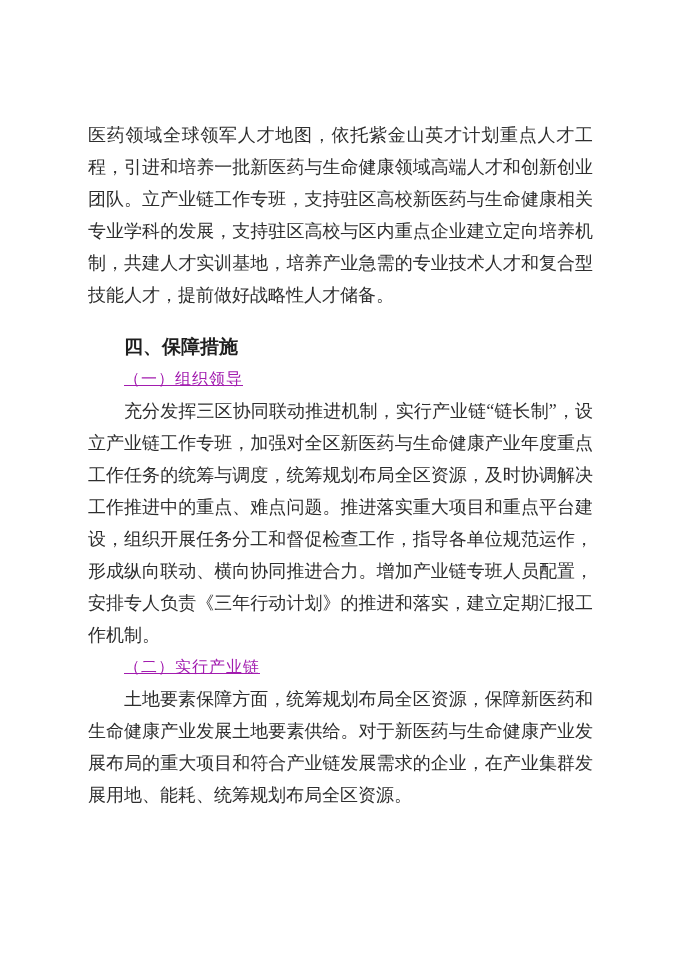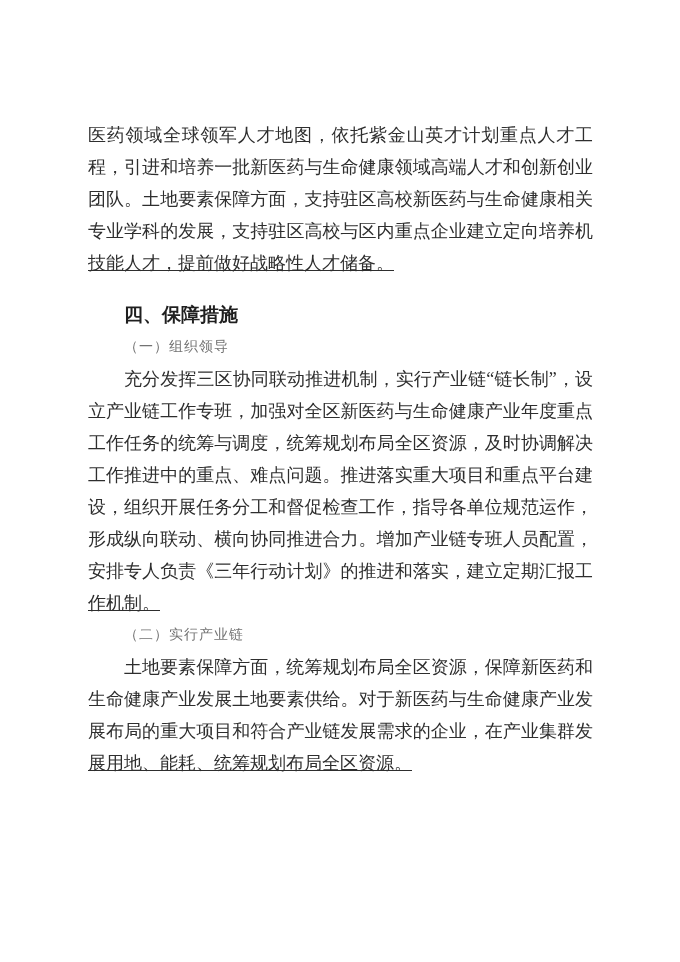--- a/index.html
+++ b/index.html
@@ -30,43 +30,43 @@
     color: #2e2e2e;
   }
   .line.fill {
     text-align: justify;
     text-align-last: justify;
     white-space: normal;
   }
   .line.last {
     text-align: left;
     text-align-last: left;
-    text-decoration: underline;
   }
   .line.indent {
     text-indent: 36px;
   }
   .heading {
     margin-top: 20px;
     height: 32px;
     line-height: 32px;
     font-size: 19px;
     font-weight: 700;
     font-family: "Liberation Sans", "DejaVu Sans", sans-serif;
     color: #1f1f1f;
     text-indent: 36px;
   }
   .subheading {
     height: 32px;
     line-height: 32px;
-    font-size: 14px;
+    font-size: 16px;
     font-weight: 400;
-    color: #737373;
+    color: #a21caf;
     text-indent: 36px;
     letter-spacing: 1px;
+    text-decoration: underline;
   }
   .footer {
     position: absolute;
     top: 871px;
     left: 0;
     right: 103px;
     text-align: right;
     font-size: 17px;
     color: #3a3a3a;
     letter-spacing: 2px;
@@ -74,22 +74,23 @@
 </style>
 </head>
 <body>
 
 <div class="page">
   <div class="content">
 
   <div class="paragraph">
         <div class="line fill">医药领域全球领军人才地图，依托紫金山英才计划重点人才工</div>
         <div class="line fill">程，引进和培养一批新医药与生命健康领域高端人才和创新创业</div>
-        <div class="line fill">团队。土地要素保障方面，支持驻区高校新医药与生命健康相关</div>
+        <div class="line fill">团队。立产业链工作专班，支持驻区高校新医药与生命健康相关</div>
         <div class="line fill">专业学科的发展，支持驻区高校与区内重点企业建立定向培养机</div>
+        <div class="line fill">制，共建人才实训基地，培养产业急需的专业技术人才和复合型</div>
         <div class="line last">技能人才，提前做好战略性人才储备。</div>
       </div>
       <div class="heading">四、保障措施</div>
       <div class="subheading">（一）组织领导</div>
       <div class="paragraph">
         <div class="line fill indent">充分发挥三区协同联动推进机制，实行产业链“链长制”，设</div>
         <div class="line fill">立产业链工作专班，加强对全区新医药与生命健康产业年度重点</div>
         <div class="line fill">工作任务的统筹与调度，统筹规划布局全区资源，及时协调解决</div>
         <div class="line fill">工作推进中的重点、难点问题。推进落实重大项目和重点平台建</div>
         <div class="line fill">设，组织开展任务分工和督促检查工作，指导各单位规范运作，</div>

